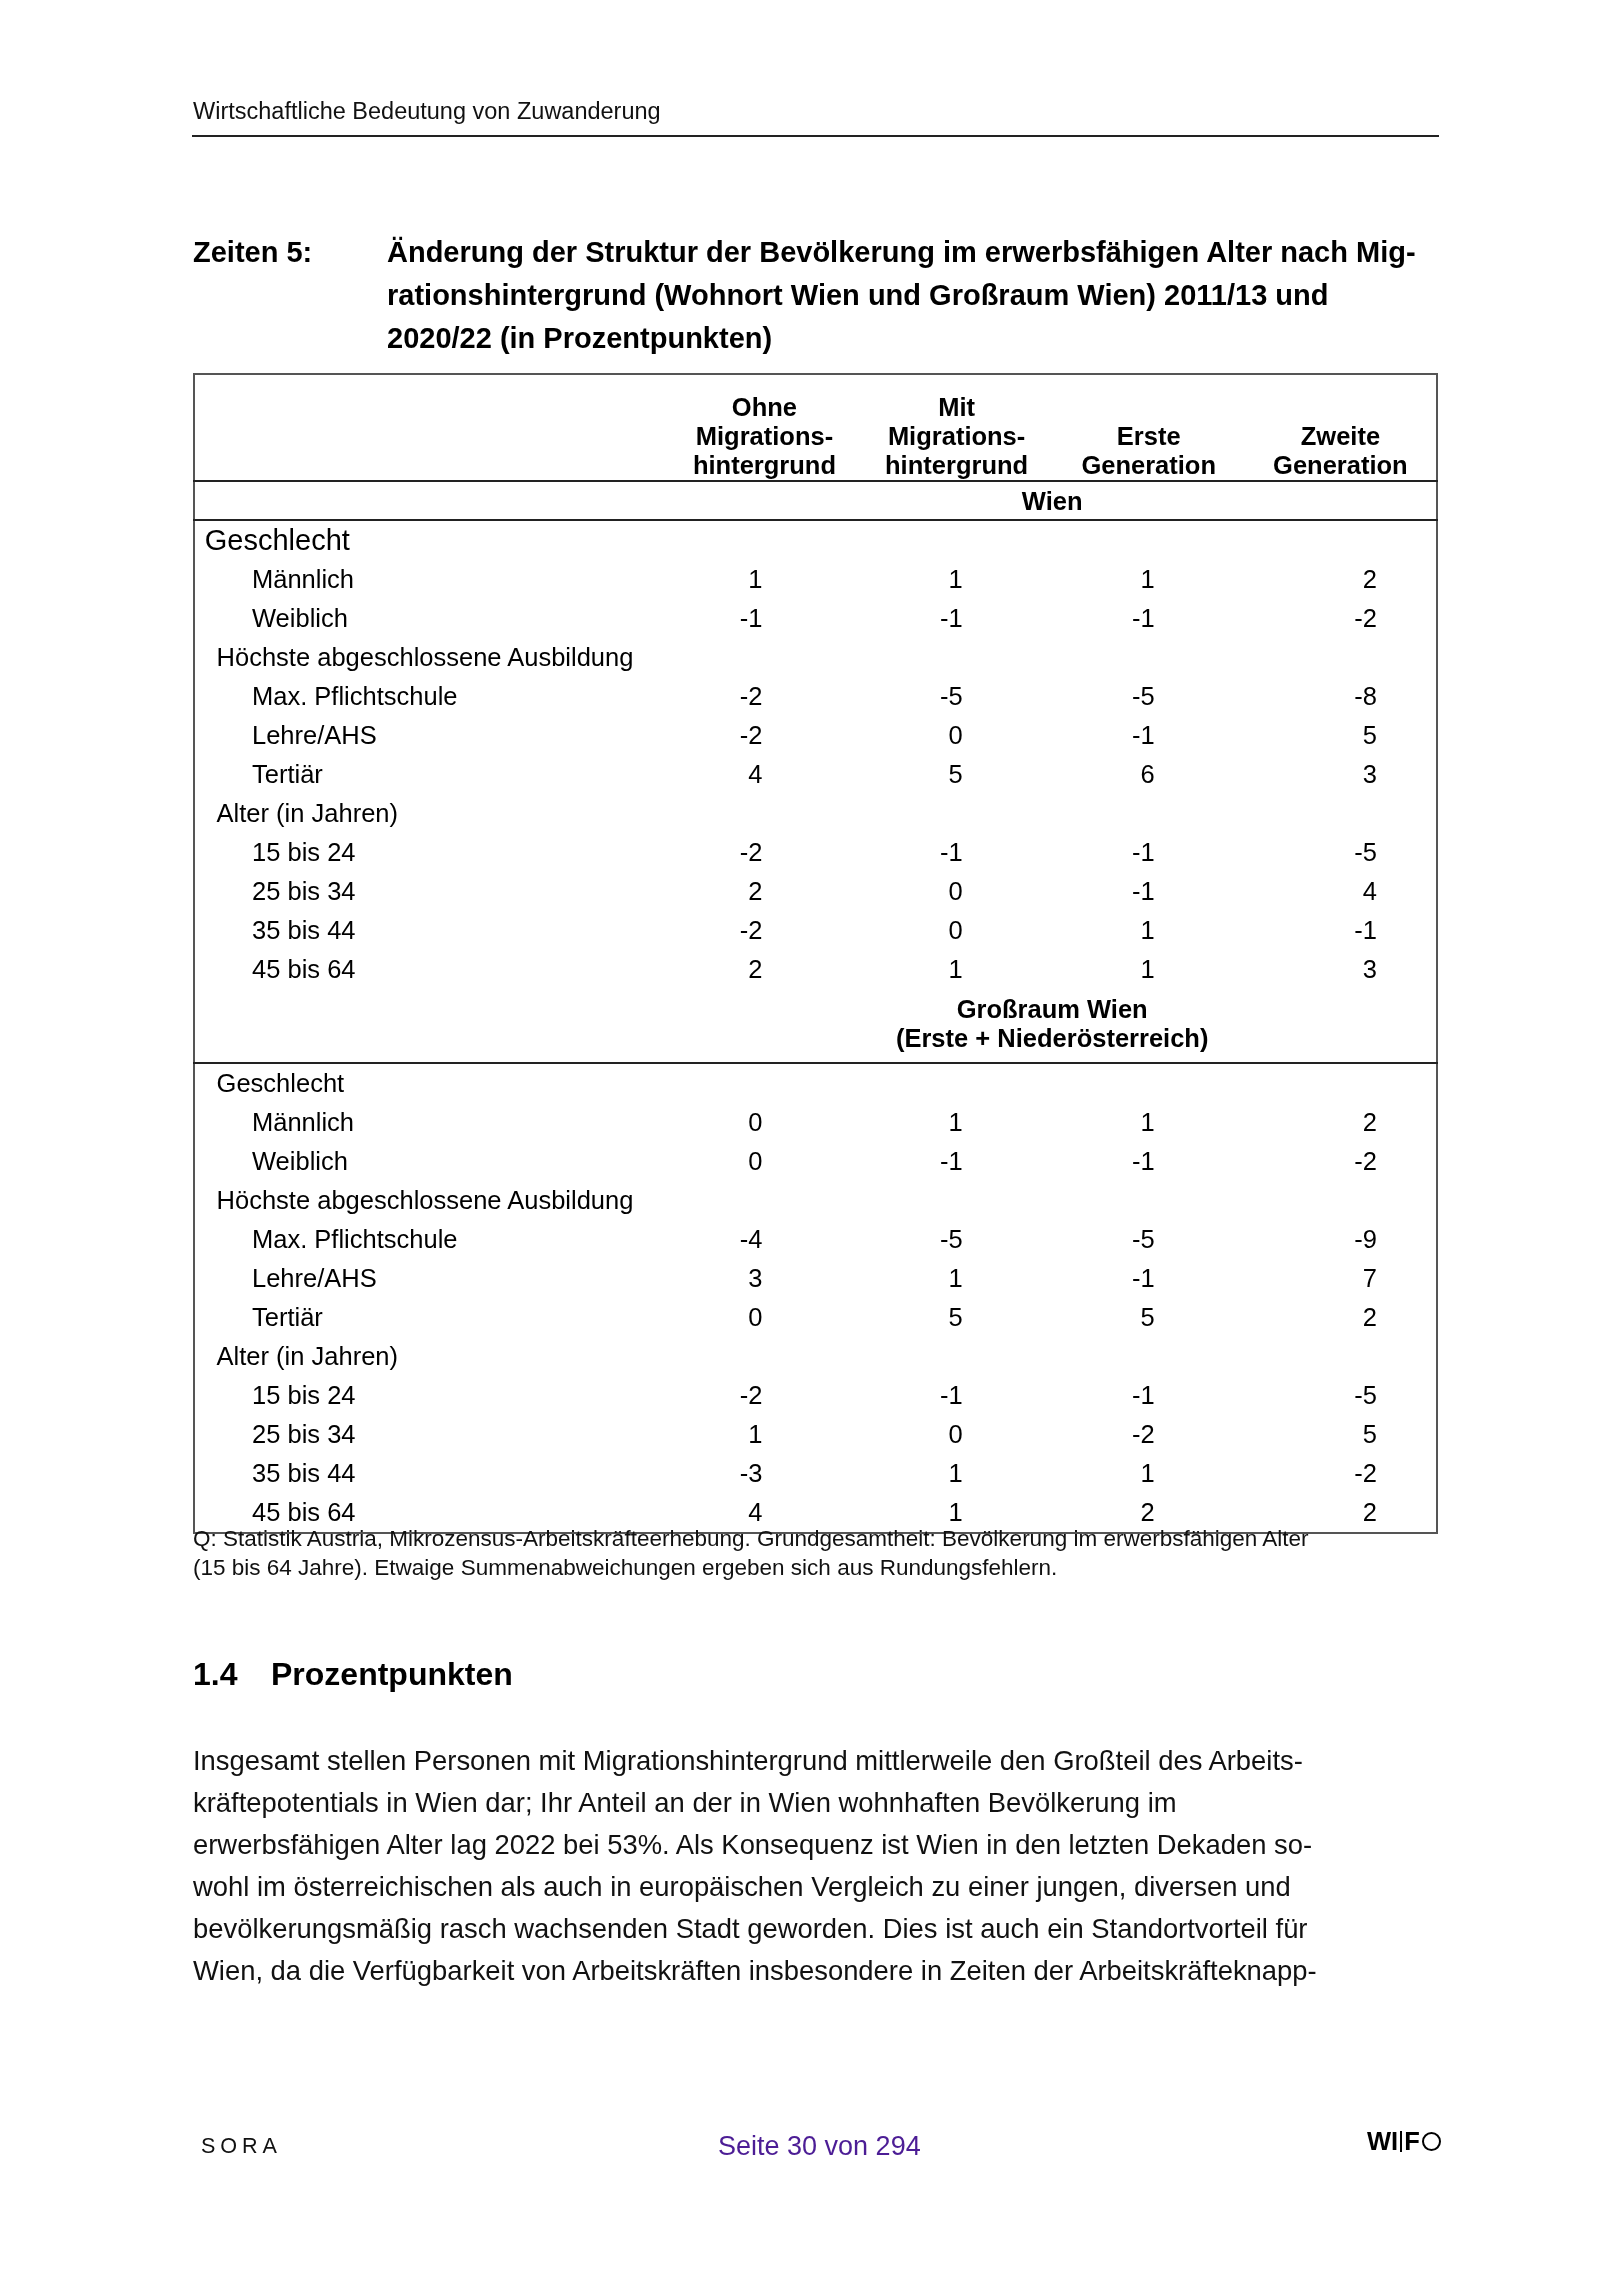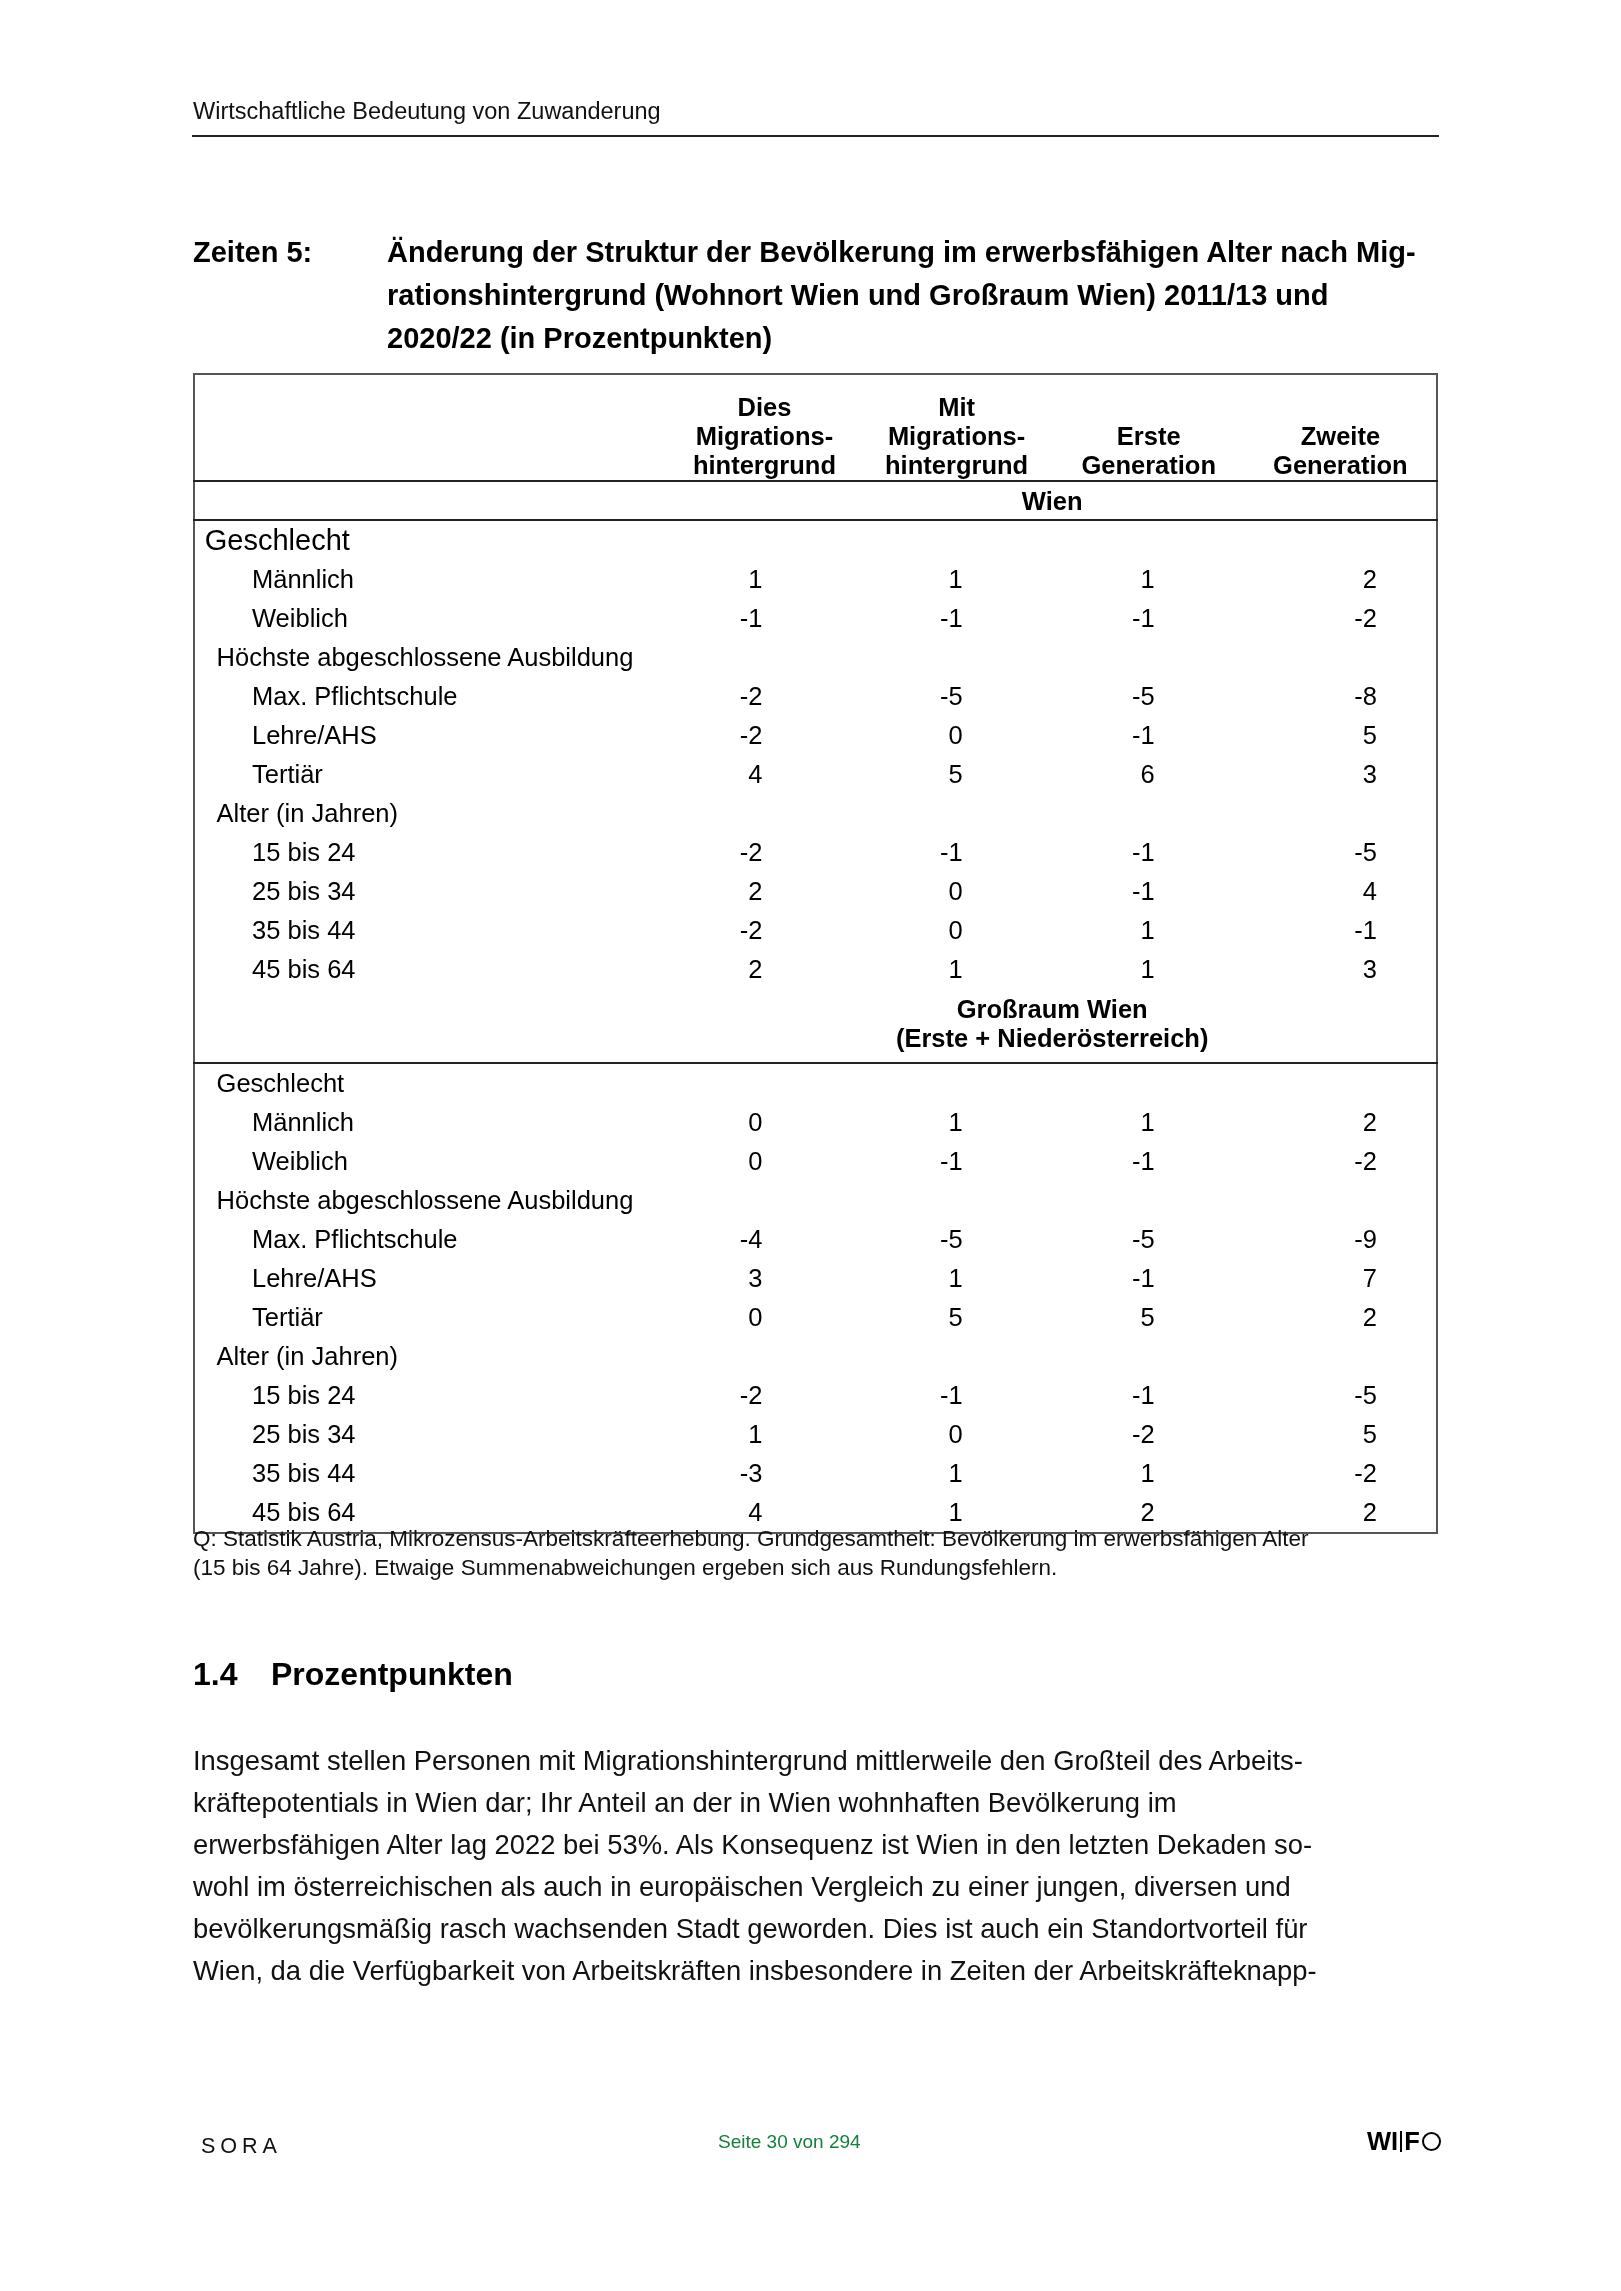--- a/index.html
+++ b/index.html
@@ -63,21 +63,21 @@
       position: absolute; left: 193px; top: 1740px; width: 1264px;
       font-size: 27.4px; line-height: 42px; color: #111;
     }
     .body-text span.line { display: block; white-space: nowrap; }
     .footer-left {
       position: absolute; left: 201px; top: 2133px;
       font-size: 21.6px; letter-spacing: 4.9px; color: #111;
     }
     .footer-center {
       position: absolute; left: 718px; top: 2131px;
-      font-size: 19px; color: #15803d;
+      font-size: 27px; color: #4c1d95;
     }
     .footer-right {
       position: absolute; left: 1367px; top: 2127px;
       font-size: 25.5px; font-weight: bold; display: flex; align-items: center;
     }
     .wifo-bar { display: inline-block; width: 2px; height: 21.6px; background: #000; margin: 0 2px; }
     .wifo-o {
       display: inline-block; width: 19.6px; height: 19.6px; border: 2px solid #000;
       border-radius: 50%; margin-left: 2px; box-sizing: border-box;
     }
@@ -98,21 +98,21 @@
   <colgroup>
     <col class="col-label">
       <col class="col-num">
       <col class="col-num">
       <col class="col-num">
       <col class="col-last">
   </colgroup>
   <thead>
     <tr class="hdr-row">
       <th></th>
-      <th><span>Dies</span><br><span>Migrations-</span><br><span>hintergrund</span></th>
+      <th><span>Ohne</span><br><span>Migrations-</span><br><span>hintergrund</span></th>
       <th><span>Mit</span><br><span>Migrations-</span><br><span>hintergrund</span></th>
       <th><span>Erste</span><br><span>Generation</span></th>
       <th><span>Zweite</span><br><span>Generation</span></th>
     </tr>
   </thead>
   <tbody id="table-body">
       <tr class="section-row wien">
         <td></td>
         <td colspan="4"><span>Wien</span></td>
       </tr>

